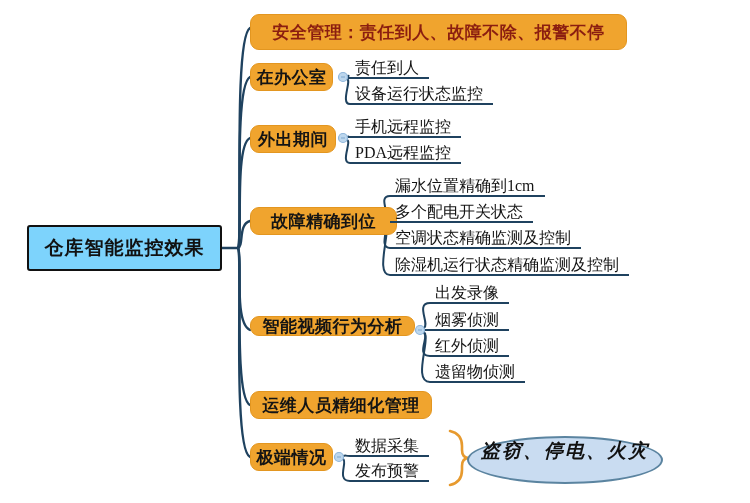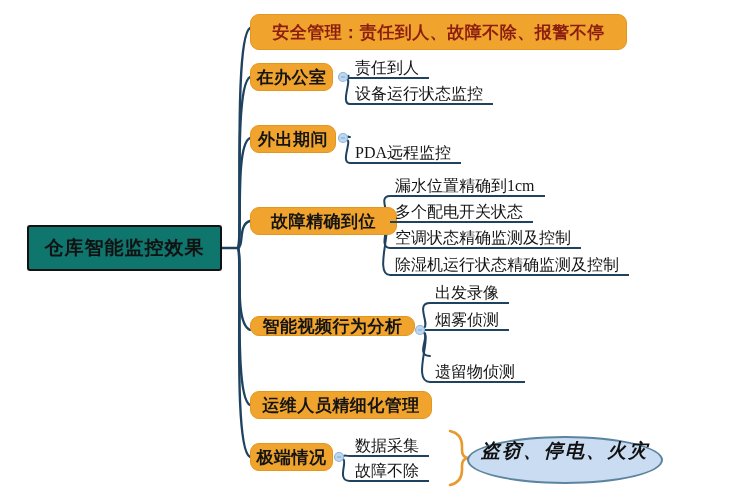--- a/index.html
+++ b/index.html
@@ -3,21 +3,21 @@
 <meta charset="utf-8">
 <style>
   html,body{margin:0;padding:0;background:#fff;}
   #canvas{
     position:relative;width:750px;height:503px;background:#ffffff;overflow:hidden;
     font-family:"Liberation Serif","DejaVu Serif",serif;
   }
   #connector-layer{position:absolute;left:0;top:0;width:750px;height:503px;}
   .node{position:absolute;box-sizing:border-box;display:flex;align-items:center;justify-content:center;white-space:nowrap;}
   .root-node{
-    background:#0f766e;border:2.5px solid #111111;border-radius:3px;
+    background:#7dd3fc;border:2.5px solid #111111;border-radius:3px;
     font-size:19px;font-weight:bold;color:#111111;letter-spacing:1px;
   }
   .branch-node{
     background:#F0A42E;border:1px solid #E39620;border-radius:9px;
     font-size:17px;font-weight:bold;color:#141414;letter-spacing:0.5px;
     padding:0 9px;justify-content:center;
   }
   .branch-node.alert{color:#8B1E10;}
   .leaf-node{
     position:absolute;box-sizing:border-box;white-space:nowrap;
@@ -103,31 +103,33 @@
   <div class="node branch-node" style="left:250px;top:391px;width:182px;height:28px;">
     <span>运维人员精细化管理</span>
   </div>
   <div class="node branch-node" style="left:250px;top:443px;width:83px;height:28px;">
     <span>极端情况</span>
   </div>
 
   <div class="leaf-node" style="left:350px;top:58px;">责任到人</div>
   <div class="leaf-node" style="left:350px;top:84px;">设备运行状态监控</div>
 
+  <div class="leaf-node" style="left:350px;top:117px;">手机远程监控</div>
   <div class="leaf-node" style="left:350px;top:143px;">PDA远程监控</div>
 
   <div class="leaf-node" style="left:390px;top:176px;">漏水位置精确到1cm</div>
   <div class="leaf-node" style="left:390px;top:202px;">多个配电开关状态</div>
   <div class="leaf-node" style="left:390px;top:228px;">空调状态精确监测及控制</div>
   <div class="leaf-node" style="left:390px;top:255px;">除湿机运行状态精确监测及控制</div>
 
   <div class="leaf-node" style="left:430px;top:283px;">出发录像</div>
   <div class="leaf-node" style="left:430px;top:310px;">烟雾侦测</div>
+  <div class="leaf-node" style="left:430px;top:336px;">红外侦测</div>
   <div class="leaf-node" style="left:430px;top:362px;">遗留物侦测</div>
 
   <div class="leaf-node" style="left:350px;top:436px;">数据采集</div>
-  <div class="leaf-node" style="left:350px;top:461px;">故障不除</div>
+  <div class="leaf-node" style="left:350px;top:461px;">发布预警</div>
 
   <div class="callout-ellipse" style="left:467px;top:436px;width:196px;height:48px;">
     <span>盗窃、停电、火灾</span>
   </div>
 
 </div>
 
 </body></html>

